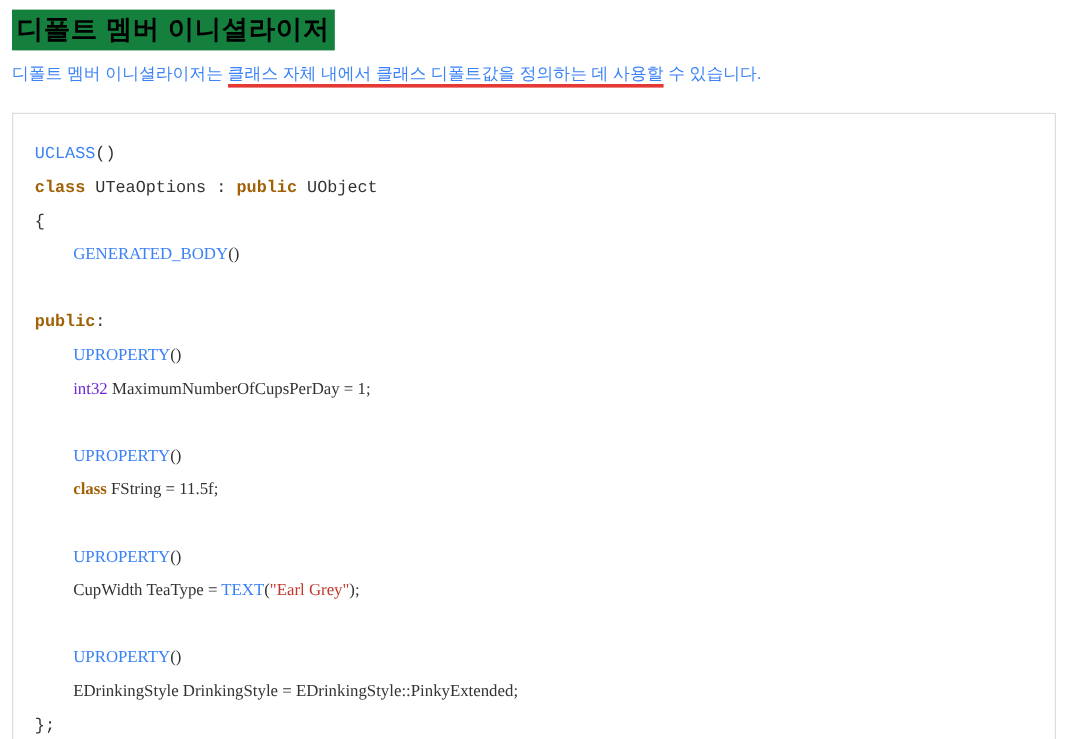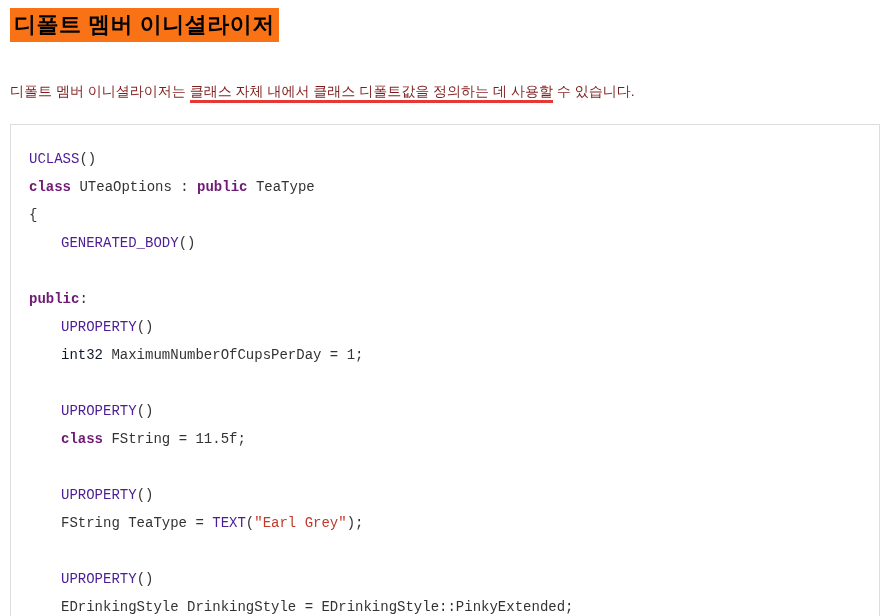--- a/index.html
+++ b/index.html
@@ -8,96 +8,97 @@
       box-sizing: border-box;
     }
     body {
       font-family: -apple-system, BlinkMacSystemFont, "Segoe UI", "Malgun Gothic", sans-serif;
       background: #fff;
       padding: 8px 10px;
       width: 890px;
     }
     .heading {
       display: inline-block;
-      background: #f97316;
+      background: #15803d;
       color: #000;
       font-size: 22px;
       font-weight: 700;
       padding: 2px 4px;
       letter-spacing: 0.5px;
     }
     .description {
-      margin-top: 38px;
+      margin-top: 8px;
       font-size: 14px;
-      color: #7f1d1d;
+      color: #3b82f6;
       line-height: 1.6;
     }
     .underline-red {
       border-bottom: 3px solid #e53935;
       padding-bottom: 1px;
     }
     .codebox {
       margin-top: 22px;
       border: 1px solid #ddd;
       padding: 20px 18px;
       background: #fff;
     }
     .code {
       font-family: "Consolas", "Menlo", "Courier New", monospace;
       font-size: 14px;
       line-height: 2.0;
       white-space: pre;
       color: #333;
     }
     .tok-macro {
-      color: #4c1d95;
+      color: #3b82f6;
     }
     .tok-keyword {
-      color: #701a75;
+      color: #a16207;
       font-weight: 700;
     }
     .tok-type {
-      color: #0f172a;
+      color: #6d28d9;
     }
     .tok-string {
       color: #c0392b;
     }
     .tok-normal {
       color: #333;
     }
     .indent1 {
       padding-left: 32px;
+      font-family: Liberation Serif, serif;
     }
   </style>
 </head>
 <body>
 
 
 
 <h2 class="heading">디폴트 멤버 이니셜라이저</h2>
 
 <p class="description">
   <span>디폴트 멤버 이니셜라이저는 </span><span class="underline-red">클래스 자체 내에서 클래스 디폴트값을 정의하는 데 사용할</span><span> 수 있습니다.</span>
 </p>
 
 <div class="codebox">
 <div class="code"><span class="tok-macro">UCLASS</span><span class="tok-normal">()</span>
-<span class="tok-keyword">class</span><span class="tok-normal"> </span><span class="tok-normal">UTeaOptions</span><span class="tok-normal"> : </span><span class="tok-keyword">public</span><span class="tok-normal"> TeaType</span>
+<span class="tok-keyword">class</span><span class="tok-normal"> </span><span class="tok-normal">UTeaOptions</span><span class="tok-normal"> : </span><span class="tok-keyword">public</span><span class="tok-normal"> UObject</span>
 <span class="tok-normal">{</span>
 <span class="indent1"><span class="tok-macro">GENERATED_BODY</span><span class="tok-normal">()</span></span>
 
 <span class="tok-keyword">public</span><span class="tok-normal">:</span>
 <span class="indent1"><span class="tok-macro">UPROPERTY</span><span class="tok-normal">()</span></span>
 <span class="indent1"><span class="tok-type">int32</span><span class="tok-normal"> MaximumNumberOfCupsPerDay = 1;</span></span>
 
 <span class="indent1"><span class="tok-macro">UPROPERTY</span><span class="tok-normal">()</span></span>
 <span class="indent1"><span class="tok-keyword">class</span><span class="tok-normal"> FString = 11.5f;</span></span>
 
 <span class="indent1"><span class="tok-macro">UPROPERTY</span><span class="tok-normal">()</span></span>
-<span class="indent1"><span class="tok-normal">FString TeaType = </span><span class="tok-macro">TEXT</span><span class="tok-normal">(</span><span class="tok-string">"Earl Grey"</span><span class="tok-normal">);</span></span>
+<span class="indent1"><span class="tok-normal">CupWidth TeaType = </span><span class="tok-macro">TEXT</span><span class="tok-normal">(</span><span class="tok-string">"Earl Grey"</span><span class="tok-normal">);</span></span>
 
 <span class="indent1"><span class="tok-macro">UPROPERTY</span><span class="tok-normal">()</span></span>
 <span class="indent1"><span class="tok-normal">EDrinkingStyle DrinkingStyle = EDrinkingStyle::PinkyExtended;</span></span>
 <span class="tok-normal">};</span></div>
 </div>
 
 
 
 
 </body></html>

